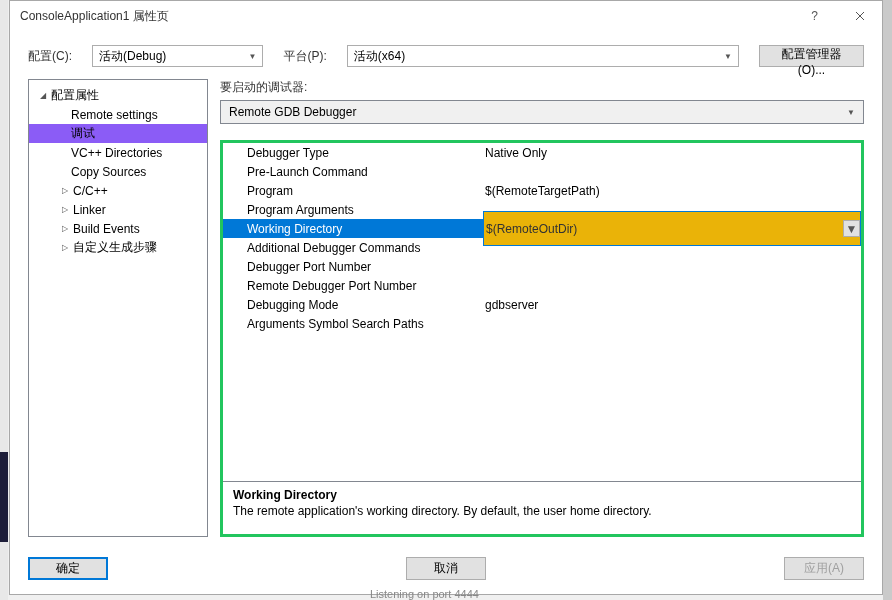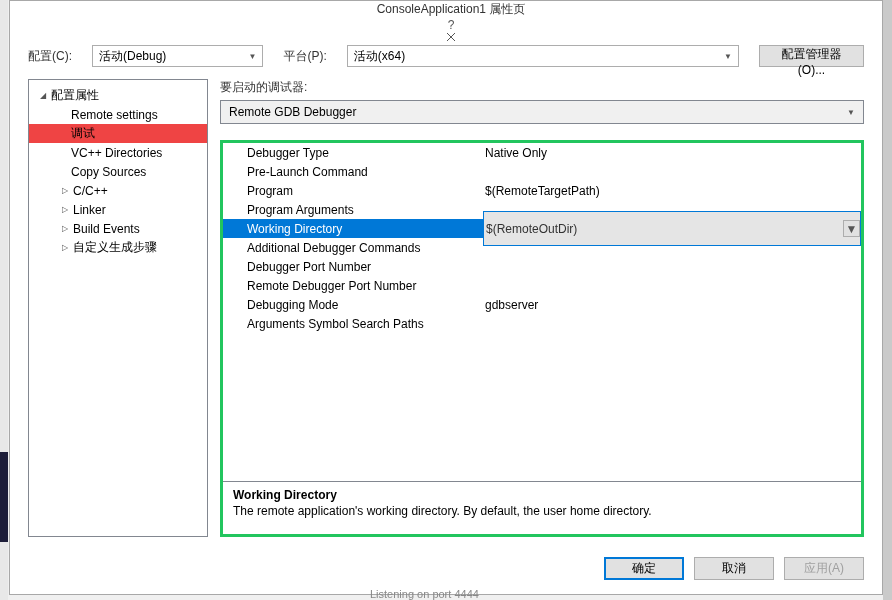--- a/index.html
+++ b/index.html
@@ -1,54 +1,54 @@
 <!DOCTYPE html>
 <html><head>
   <meta charset="utf-8">
   <style>
     * { box-sizing: border-box; margin: 0; padding: 0; font-family: "Microsoft YaHei", "Segoe UI", sans-serif; font-size: 12px; }
     body { background: #f0f0f0; width: 892px; height: 600px; position: relative; overflow: hidden; }
     .left-edge { position: absolute; left: 0; top: 0; width: 8px; height: 100%; background: #e8e8e8; }
     .left-edge::after { content: ""; position: absolute; left: 0; top: 452px; width: 8px; height: 90px; background: #1e1e3a; }
     .dialog { position: absolute; left: 9px; top: 0; width: 874px; height: 595px; background: #fff; border: 1px solid #a8a8a8; display: flex; flex-direction: column; }
-    .titlebar { height: 30px; display: flex; align-items: center; padding-left: 10px; background: #fff; flex-direction: column; }
+    .titlebar { height: 30px; display: flex; align-items: center; padding-left: 10px; background: #fff; }
     .titlebar-text { flex: 1; color: #333; }
     .titlebar-btn { width: 45px; height: 30px; display: flex; align-items: center; justify-content: center; color: #555; cursor: pointer; }
     .top-row { display: flex; align-items: center; gap: 20px; padding: 14px 18px 8px; }
     .top-row label { color: #333; white-space: nowrap; }
     .combo { height: 22px; border: 1px solid #adadad; background: #fff; display: flex; align-items: center; padding: 0 6px; position: relative; cursor: pointer; }
     .combo-text { flex: 1; }
     .combo .chev { font-size: 8px; color: #555; }
     .combo.config { width: 188px; }
     .combo.platform { width: 432px; }
     .btn-config-mgr { height: 22px; padding: 0 12px; border: 1px solid #adadad; background: #e1e1e1; cursor: pointer; text-align: center; }
     .main { flex: 1; display: flex; padding: 4px 18px 10px; gap: 12px; min-height: 0; }
     .tree { width: 180px; border: 1px solid #828790; background: #fff; padding: 6px 0; overflow: auto; }
     .tree-node { display: flex; align-items: center; height: 19px; padding-left: 8px; cursor: pointer; }
     .tree-node .exp { width: 12px; display: inline-flex; justify-content: center; font-size: 8px; color: #555; }
     .tree-node .lbl { padding-left: 2px; }
     .tree-node.child { padding-left: 40px; }
     .tree-node.subparent { padding-left: 30px; }
-    .tree-node.selected { background: #ef4444; }
+    .tree-node.selected { background: #8b5cf6; }
     .right { flex: 1; display: flex; flex-direction: column; min-height: 0; }
     .right-label { margin-bottom: 4px; color: #333; }
     .debugger-combo { height: 24px; border: 1px solid #828790; background: #f0f0f0; display: flex; align-items: center; padding: 0 8px; margin-bottom: 16px; cursor: pointer; gap: 48px; }
     .debugger-combo .chev { font-size: 8px; color: #555; }
     .prop-grid { flex: 1; border: 3px solid #22c55e; background: #fff; display: flex; flex-direction: column; min-height: 0; }
     .prop-body { flex: 1; overflow: auto; }
     .prop-row { display: flex; height: 19px; align-items: center; cursor: pointer; }
     .prop-row .key { width: 260px; padding-left: 24px; }
     .prop-row .val { flex: 1; padding-left: 2px; display: flex; align-items: center; }
     .prop-row.selected { background: #0078d7; color: #fff; }
     .prop-row.selected .key { background: #0078d7; color: #fff; }
-    .prop-row.selected .val { background: #e5e5e5; color: #333; border: 1px solid #0078d7; height: 35px; align-items: center; }
+    .prop-row.selected .val { background: #eab308; color: #333; border: 1px solid #0078d7; height: 35px; align-items: center; }
     .dd-btn { margin-left: auto; width: 17px; height: 17px; border: 1px solid #adadad; background: #e1e1e1; display: flex; align-items: center; justify-content: center; font-size: 7px; color: #555; }
     .desc-panel { border-top: 1px solid #828790; padding: 6px 10px 16px; background: #fff; }
     .desc-title { font-weight: bold; margin-bottom: 2px; }
-    .footer { display: flex; justify-content: flex-end; gap: 10px; padding: 10px 18px 14px; }
+    .footer { display: flex; justify-content: space-between; gap: 10px; padding: 10px 18px 14px; }
     .footer button { width: 80px; height: 23px; border: 1px solid #adadad; background: #e1e1e1; cursor: pointer; }
     .footer button.primary { border: 2px solid #0078d7; background: #e1e1e1; }
     .footer button:disabled { color: #a0a0a0; cursor: default; }
     .statusbar { position: absolute; left: 370px; bottom: 0; font-size: 11px; color: #888; }
     .scroll-corner { position: absolute; right: 0; top: 0; width: 9px; height: 100%; background: #cacaca; }
   </style>
 </head>
 <body>
 
 <div class="left-edge"></div>

